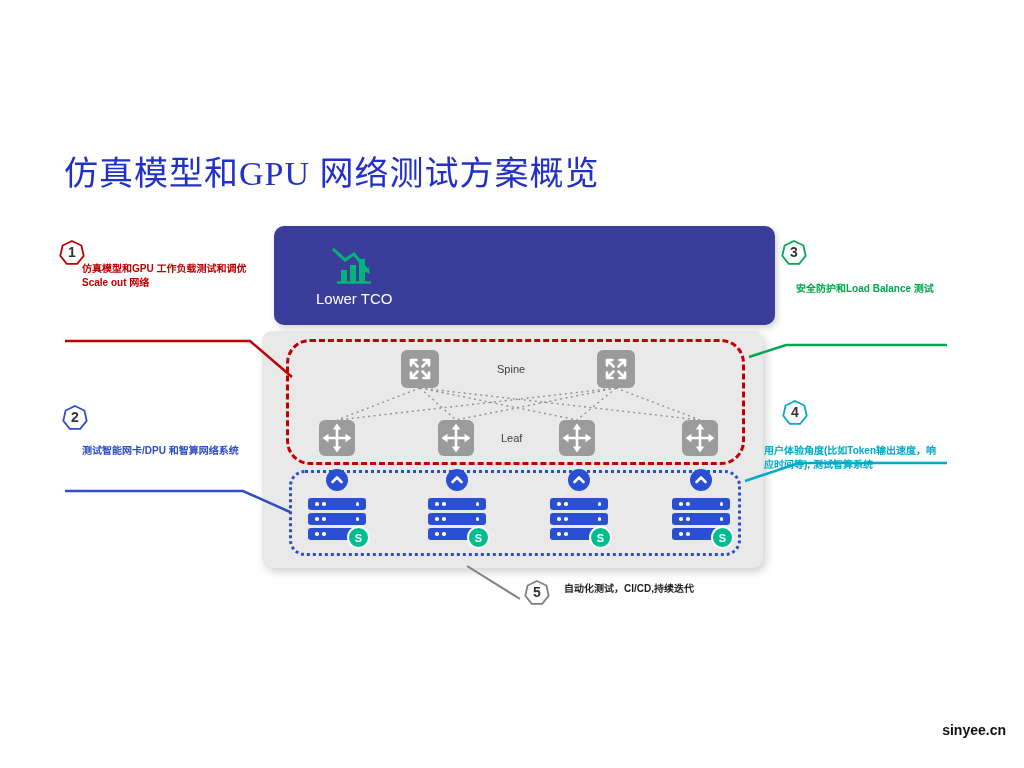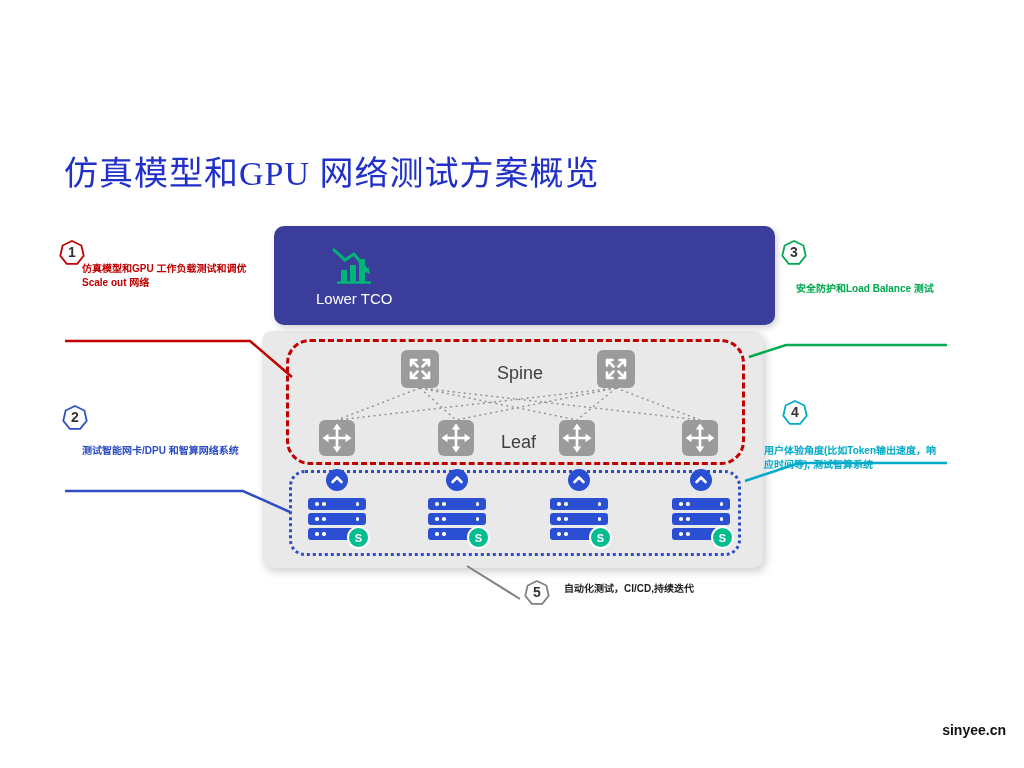--- a/index.html
+++ b/index.html
@@ -19,21 +19,21 @@
   .banner-item .blabel{color:#fff;font-size:15px;margin-top:4px;white-space:nowrap;}
   .bicon{display:block;}
 
   
   .topo-bg{position:absolute;left:262px;top:331px;width:501px;height:237px;background:#E9E9EA;border-radius:10px;
            box-shadow:3px 4px 8px rgba(0,0,0,.18);z-index:1;}
   .red-box{position:absolute;left:286px;top:339px;width:459px;height:126px;border:3px dashed #C00000;
            border-radius:24px;box-sizing:border-box;z-index:2;}
   .blue-box{position:absolute;left:289px;top:470px;width:452px;height:86px;border:3px dotted #2E4DC5;
             border-radius:16px;box-sizing:border-box;z-index:2;}
-  .topo-label{position:absolute;font-size:18px;color:#3f3f3f;z-index:5;}
+  .topo-label{position:absolute;font-size:11px;color:#3f3f3f;z-index:5;}
 
   .switch{position:absolute;background:#9B9B9B;border-radius:6px;z-index:5;}
   .switch.spine{width:38px;height:38px;}
   .switch.leaf{width:36px;height:36px;}
   .switch svg{display:block;width:100%;height:100%;}
 
   .up-circle{position:absolute;width:22px;height:22px;border-radius:50%;background:#2B4FD3;z-index:6;}
   .up-circle svg{display:block;width:100%;height:100%;}
 
   .srv{position:absolute;width:58px;display:flex;flex-direction:column;gap:3px;z-index:5;}

